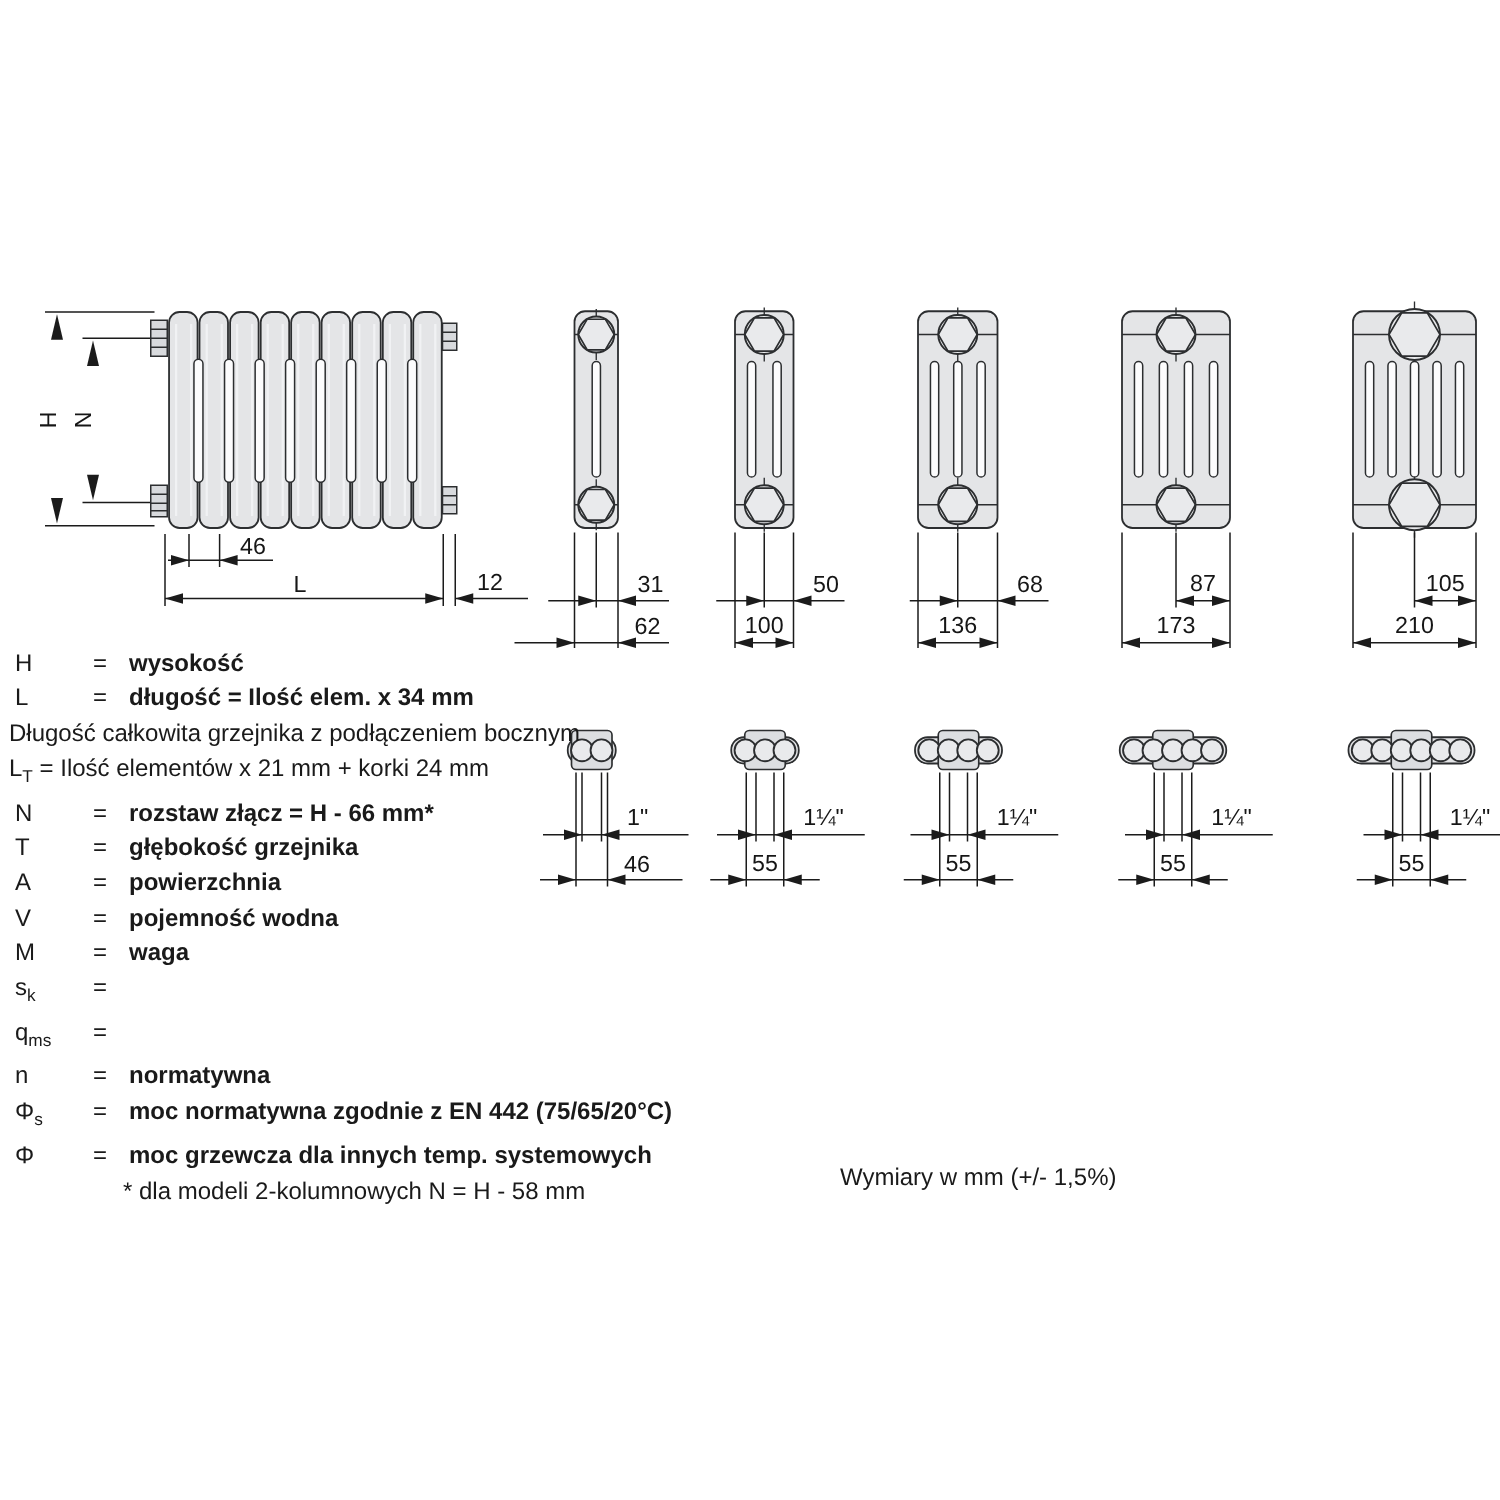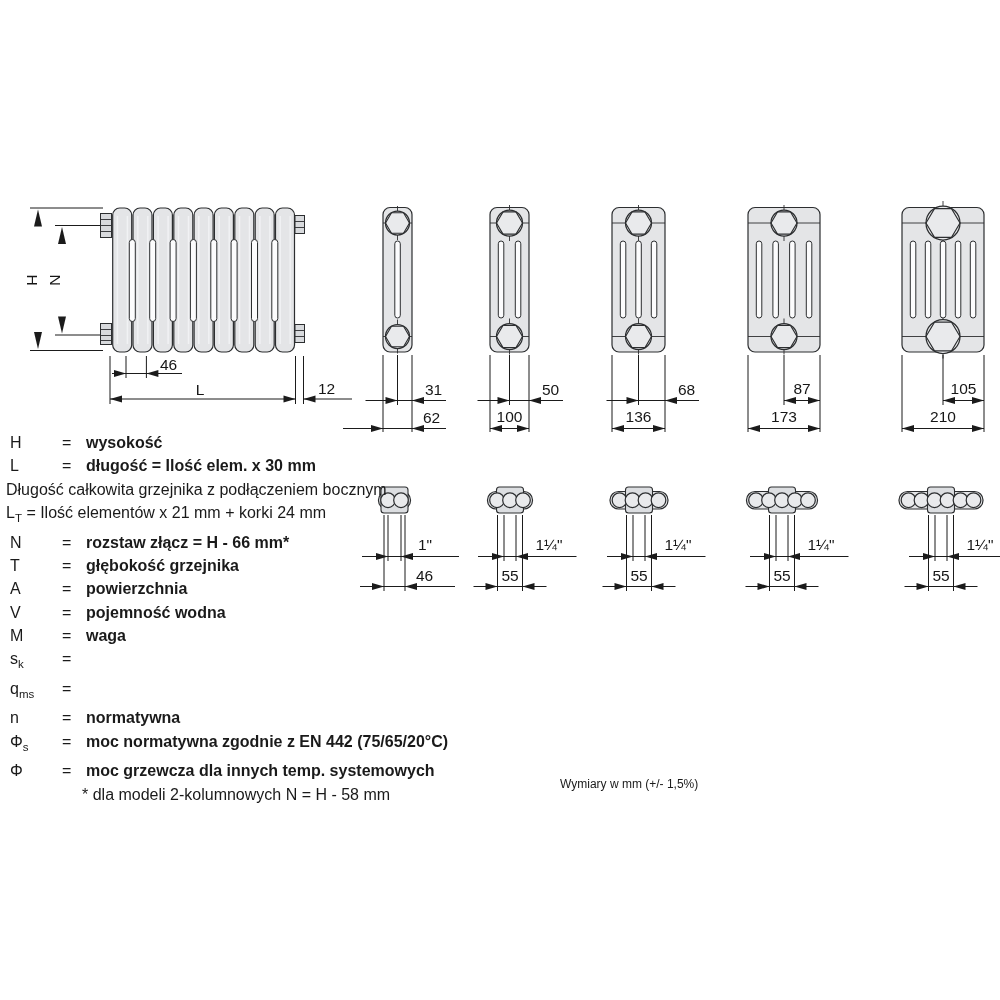--- a/index.html
+++ b/index.html
@@ -20,21 +20,21 @@
   .dtxt{font-family:"Liberation Sans",sans-serif;font-size:15.5px;fill:#161616;}
   
   .legend{position:absolute;left:6px;top:431px;width:480px;font-size:16px;line-height:23.35px;}
   .lrow{display:flex;white-space:nowrap;}
   .lsym{width:52px;padding-left:4px;}
   .leq{width:24px;}
   .ldesc{flex:1;font-weight:bold;}
   .lrow.full{display:block;}
   .lrow.note{display:block;padding-left:76px;}
   sub{font-size:11.5px;}
-  .footnote{position:absolute;left:560px;top:777px;font-size:12px;white-space:nowrap;text-align:right;}
+  .footnote{position:absolute;left:560px;top:777px;font-size:16px;white-space:nowrap;text-align:right;}
 </style>
 </head>
 <body>
 
 <div class="canvas">
 
   <svg width="1000" height="1000" viewBox="0 0 1000 1000">
 
     <g>
 
@@ -302,21 +302,21 @@
 
   <div class="legend" id="legend">
       <div class="lrow">
         <span class="lsym">H</span>
         <span class="leq">=</span>
         <span class="ldesc">wysokość</span>
       </div>
       <div class="lrow">
         <span class="lsym">L</span>
         <span class="leq">=</span>
-        <span class="ldesc">długość = Ilość elem. x 30 mm</span>
+        <span class="ldesc">długość = Ilość elem. x 34 mm</span>
       </div>
       <div class="lrow full">Długość całkowita grzejnika z podłączeniem bocznym</div>
       <div class="lrow full"><span>L<sub>T</sub></span><span> = Ilość elementów x 21 mm + korki 24 mm</span></div>
       <div class="lrow">
         <span class="lsym">N</span>
         <span class="leq">=</span>
         <span class="ldesc">rozstaw złącz = H - 66 mm*</span>
       </div>
       <div class="lrow">
         <span class="lsym">T</span>

